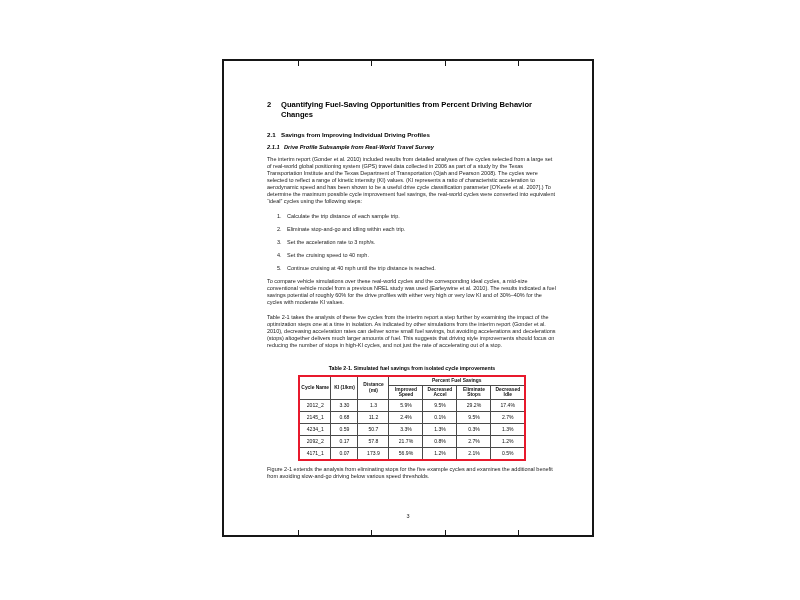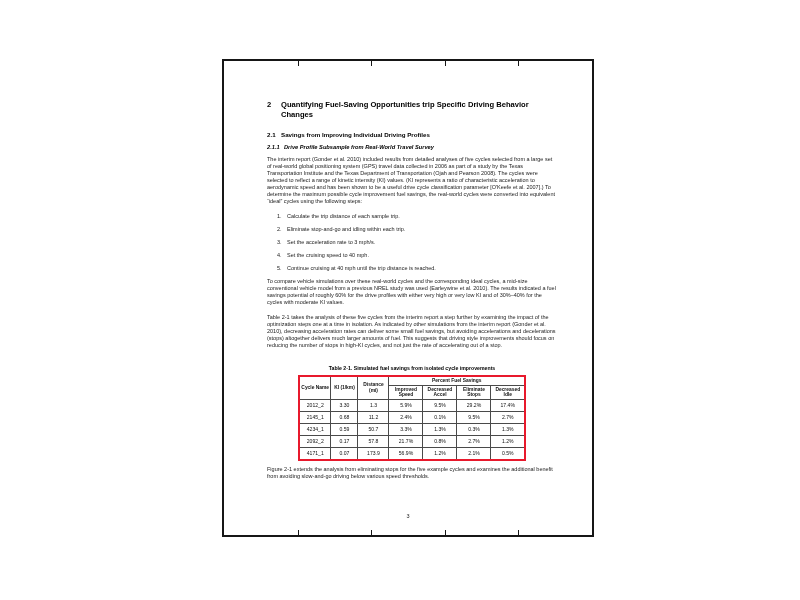--- a/index.html
+++ b/index.html
@@ -64,21 +64,21 @@
   <div class="tick top t80"></div>
   <div class="tick bot t20"></div>
   <div class="tick bot t40"></div>
   <div class="tick bot t60"></div>
   <div class="tick bot t80"></div>
 
   <div class="content">
 
     <div class="h1">
       <span class="h1num">2</span>
-      <span>Quantifying Fuel-Saving Opportunities trip Specific Driving Behavior Changes</span>
+      <span>Quantifying Fuel-Saving Opportunities from Percent Driving Behavior Changes</span>
     </div>
 
     <div class="h2">
       <span class="h2num">2.1</span>
       <span>Savings from Improving Individual Driving Profiles</span>
     </div>
 
     <div class="h3">
       <span class="h3num">2.1.1</span>
       <span>Drive Profile Subsample from Real-World Travel Survey</span>

